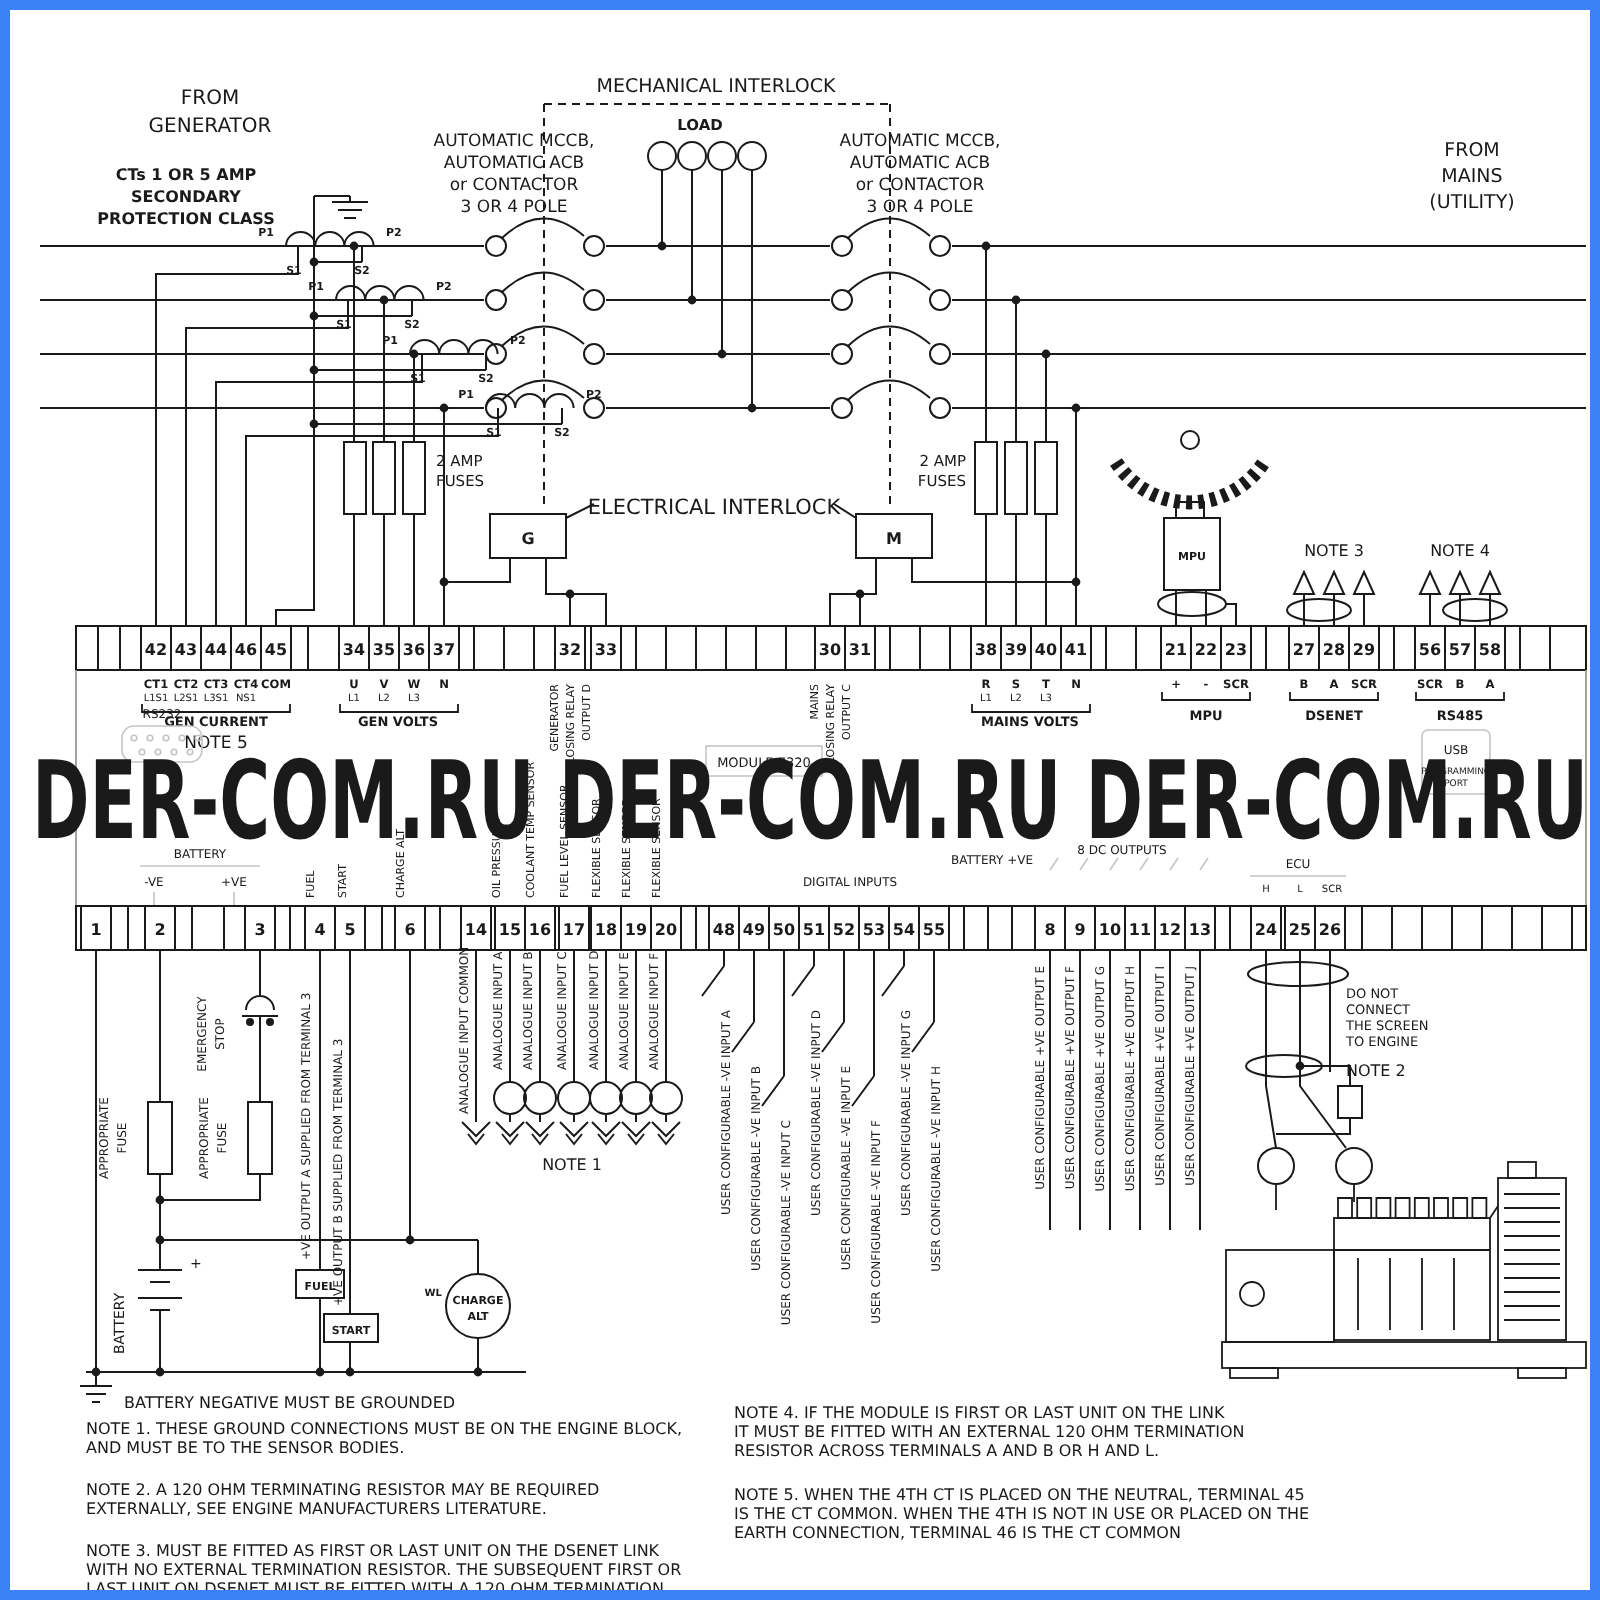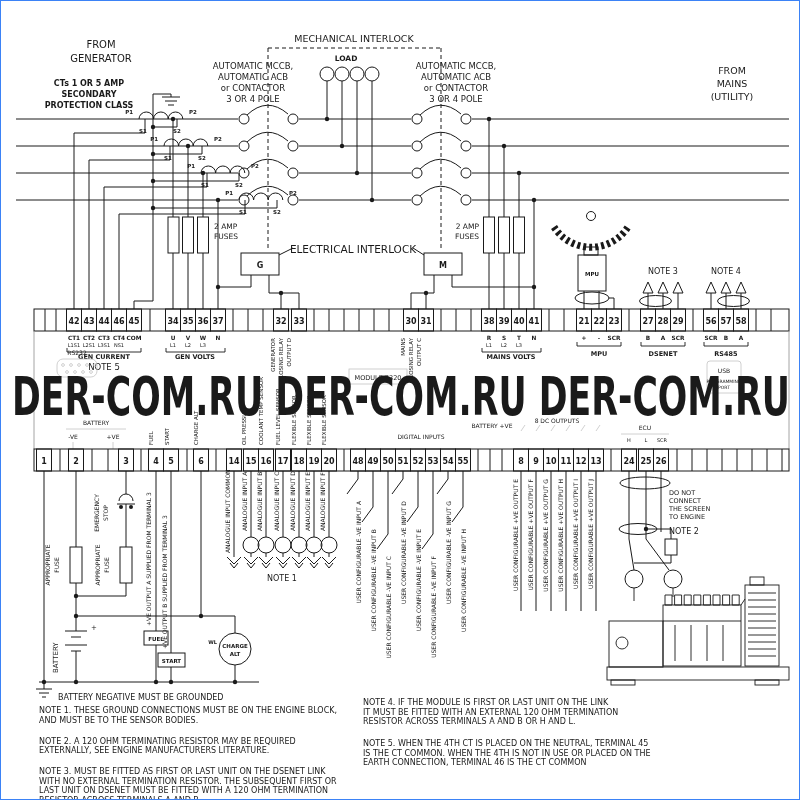--- a/index.html
+++ b/index.html
@@ -1,16 +1,16 @@
 <!DOCTYPE html>
 <html><head>
 <meta charset="utf-8">
 <style>
   html,body{margin:0;padding:0;background:#fff;}
-  #page{width:800px;height:800px;position:relative;background:#fff;font-family:"DejaVu Sans",sans-serif;overflow:hidden;border:1px solid #3b82f6;box-sizing:border-box;}
+  #page{width:800px;height:800px;position:relative;background:#fff;font-family:"DejaVu Sans",sans-serif;overflow:hidden;border:5px solid #3b82f6;box-sizing:border-box;}
   svg text{font-family:"DejaVu Sans",sans-serif;fill:#1a1a1a;}
   .ink{stroke:#1a1a1a;fill:none;stroke-width:1;}
   .thin{stroke:#1a1a1a;fill:none;stroke-width:0.9;}
   .dash{stroke:#1a1a1a;fill:none;stroke-width:1;stroke-dasharray:4,3;}
   .faintS{stroke:#c4c4c4;fill:none;stroke-width:0.8;}
   .dot{fill:#1a1a1a;stroke:none;}
   .cell{stroke:#1a1a1a;fill:none;stroke-width:1;}
 </style>
 </head>
 <body>

